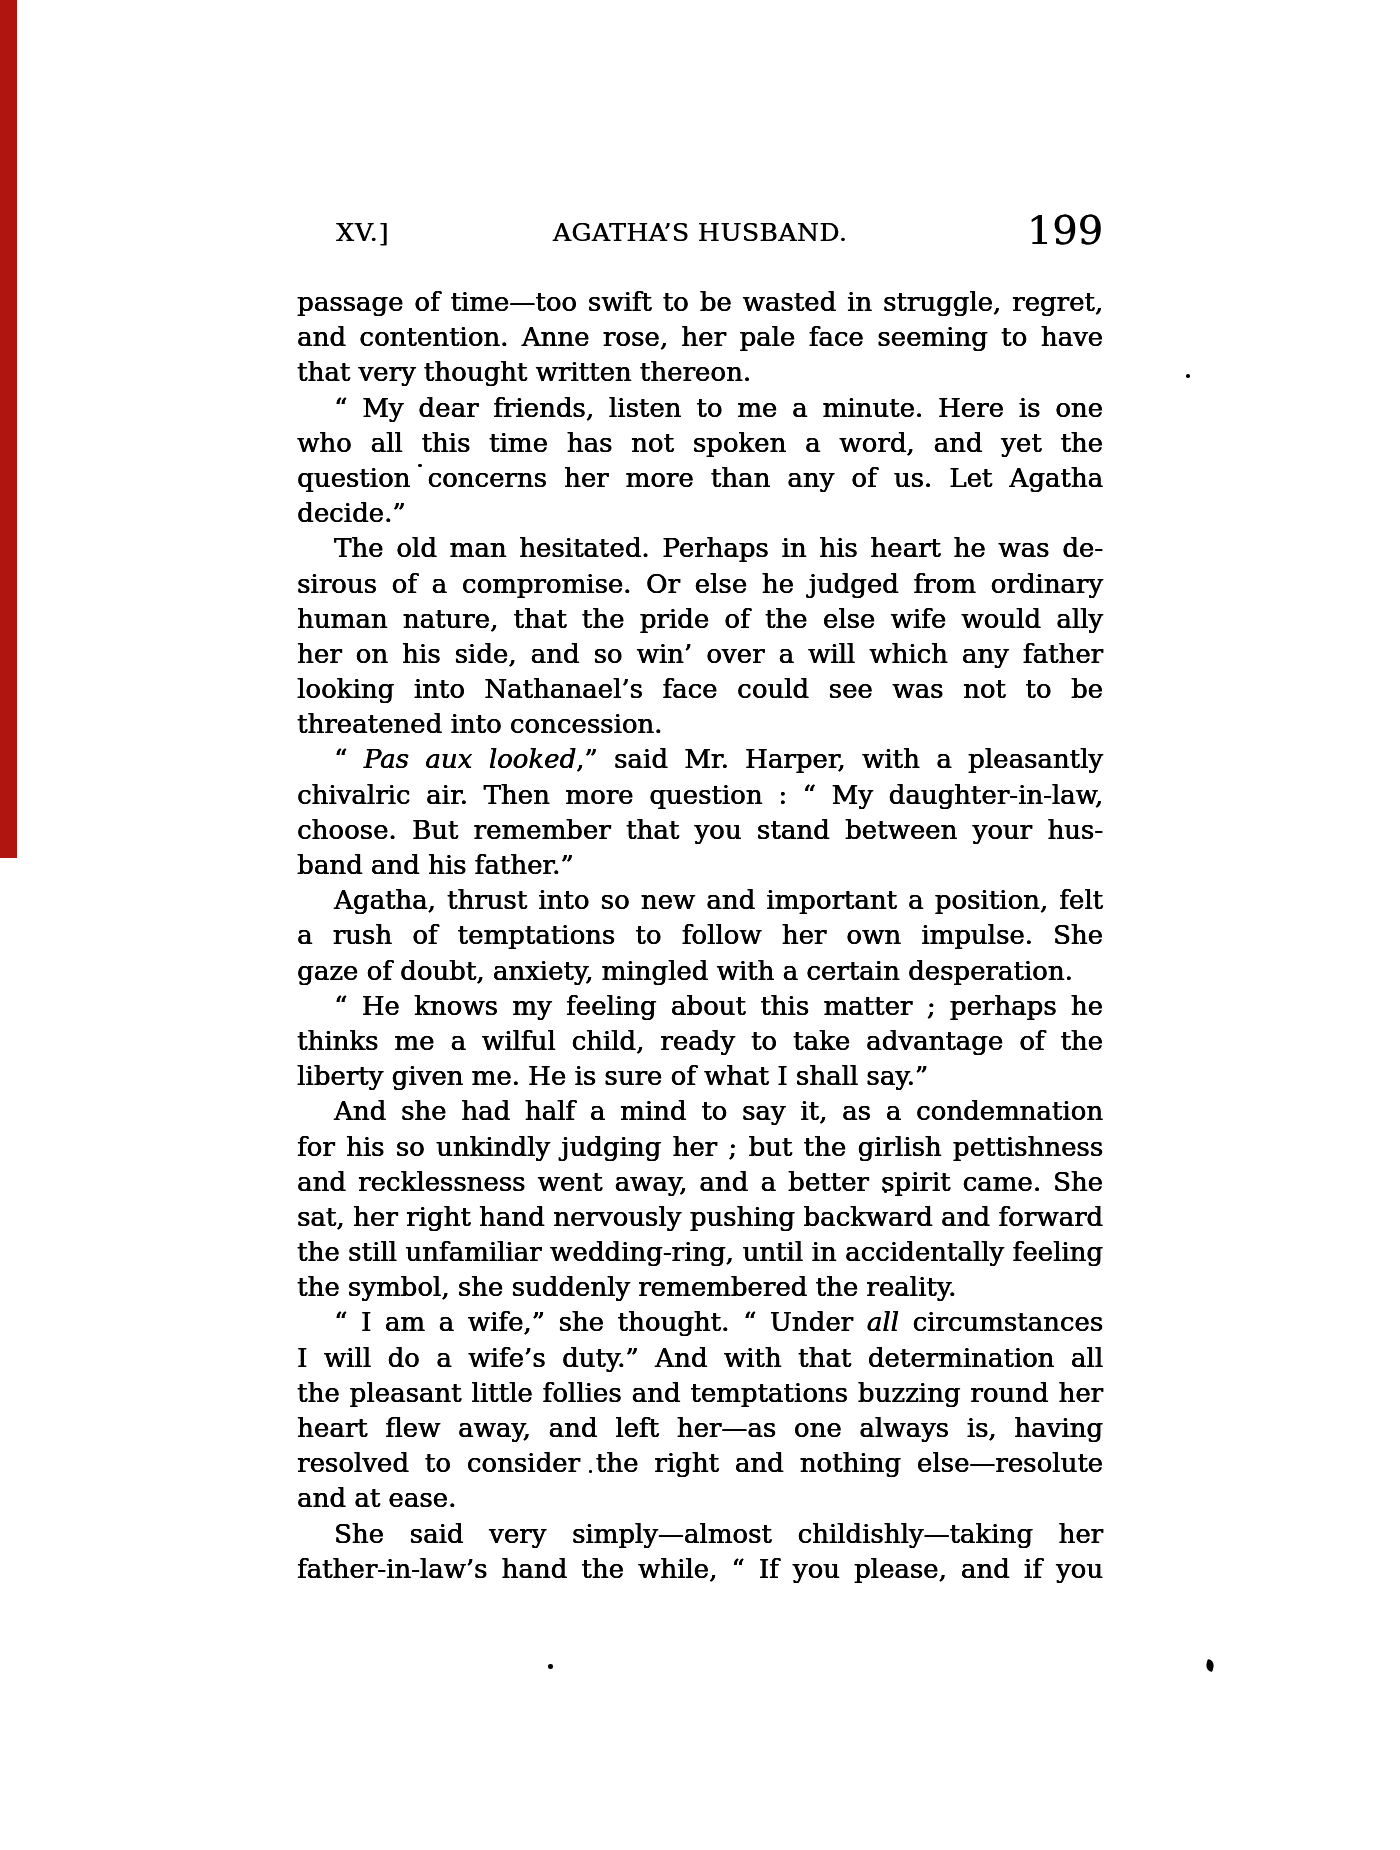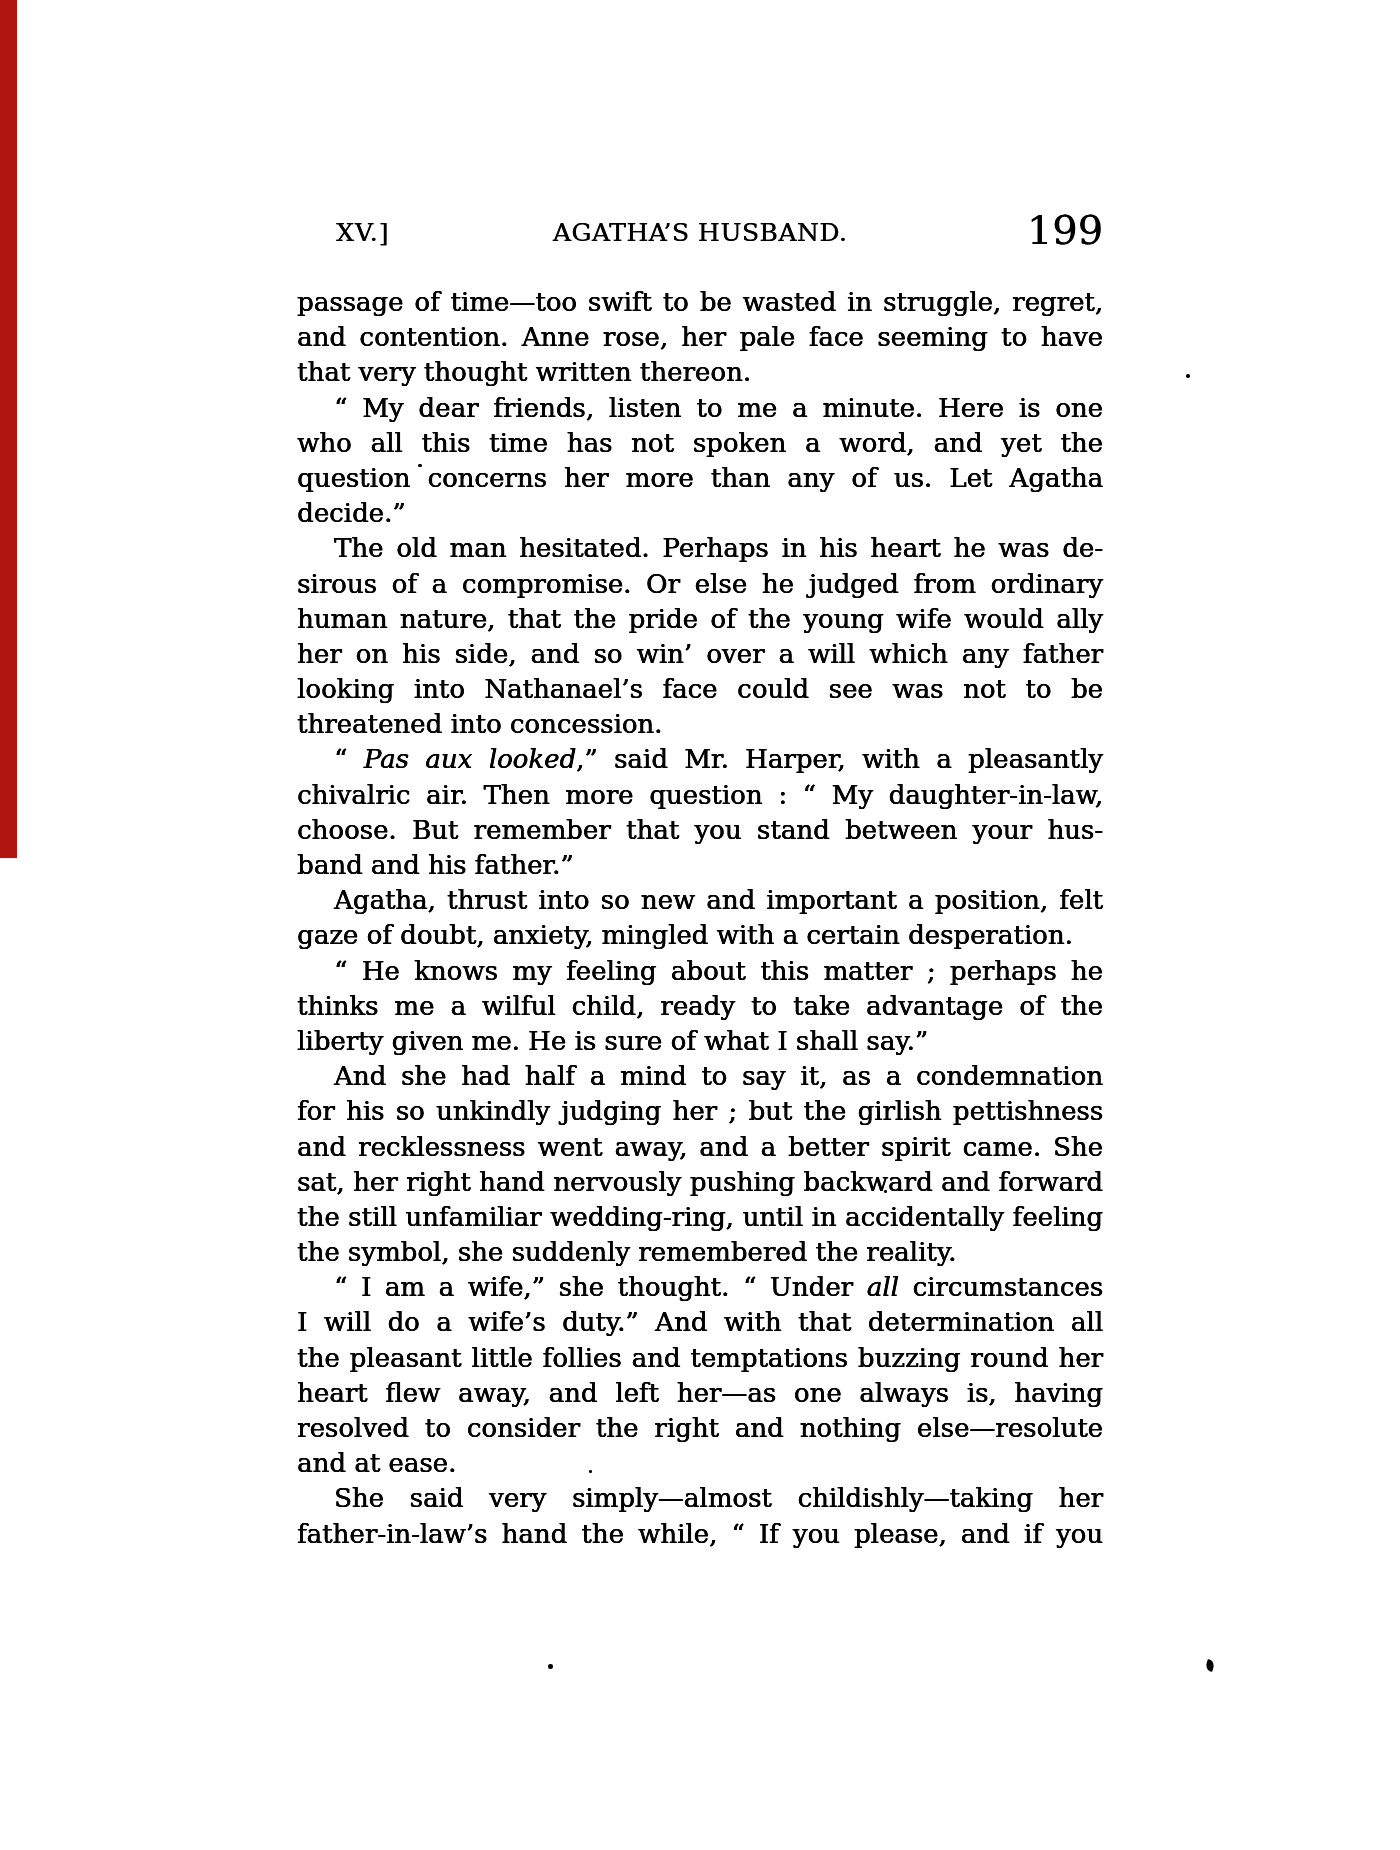--- a/index.html
+++ b/index.html
@@ -85,29 +85,30 @@
 <div class="body-text">
     <div class="line"><span>passage of time—too swift to be wasted in struggle, regret,</span></div>
     <div class="line"><span>and contention. Anne rose, her pale face seeming to have</span></div>
     <div class="line end"><span>that very thought written thereon.</span></div>
     <div class="line ind"><span>“ My dear friends, listen to me a minute. Here is one</span></div>
     <div class="line"><span>who all this time has not spoken a word, and yet the</span></div>
     <div class="line"><span>question concerns her more than any of us. Let Agatha</span></div>
     <div class="line end"><span>decide.”</span></div>
     <div class="line ind"><span>The old man hesitated. Perhaps in his heart he was de-</span></div>
     <div class="line"><span>sirous of a compromise. Or else he judged from ordinary</span></div>
-    <div class="line"><span>human nature, that the pride of the young wife would ally</span></div>
+    <div class="line"><span>human nature, that the pride of the else wife would ally</span></div>
     <div class="line"><span>her on his side, and so win’ over a will which any father</span></div>
     <div class="line"><span>looking into Nathanael’s face could see was not to be</span></div>
     <div class="line end"><span>threatened into concession.</span></div>
     <div class="line ind"><span>“ </span><span class="it">Pas aux looked</span><span>,” said Mr. Harper, with a pleasantly</span></div>
     <div class="line"><span>chivalric air. Then more question : “ My daughter-in-law,</span></div>
     <div class="line"><span>choose. But remember that you stand between your hus-</span></div>
     <div class="line end"><span>band and his father.”</span></div>
     <div class="line ind"><span>Agatha, thrust into so new and important a position, felt</span></div>
+    <div class="line"><span>a rush of temptations to follow her own impulse. She</span></div>
     <div class="line end"><span>gaze of doubt, anxiety, mingled with a certain desperation.</span></div>
     <div class="line ind"><span>“ He knows my feeling about this matter ; perhaps he</span></div>
     <div class="line"><span>thinks me a wilful child, ready to take advantage of the</span></div>
     <div class="line end"><span>liberty given me. He is sure of what I shall say.”</span></div>
     <div class="line ind"><span>And she had half a mind to say it, as a condemnation</span></div>
     <div class="line"><span>for his so unkindly judging her ; but the girlish pettishness</span></div>
     <div class="line"><span>and recklessness went away, and a better spirit came. She</span></div>
     <div class="line"><span>sat, her right hand nervously pushing backward and forward</span></div>
     <div class="line"><span>the still unfamiliar wedding-ring, until in accidentally feeling</span></div>
     <div class="line end"><span>the symbol, she suddenly remembered the reality.</span></div>

